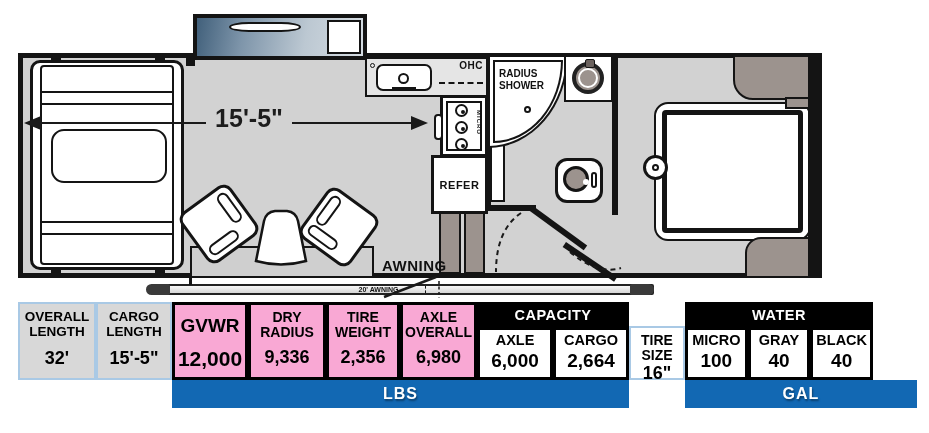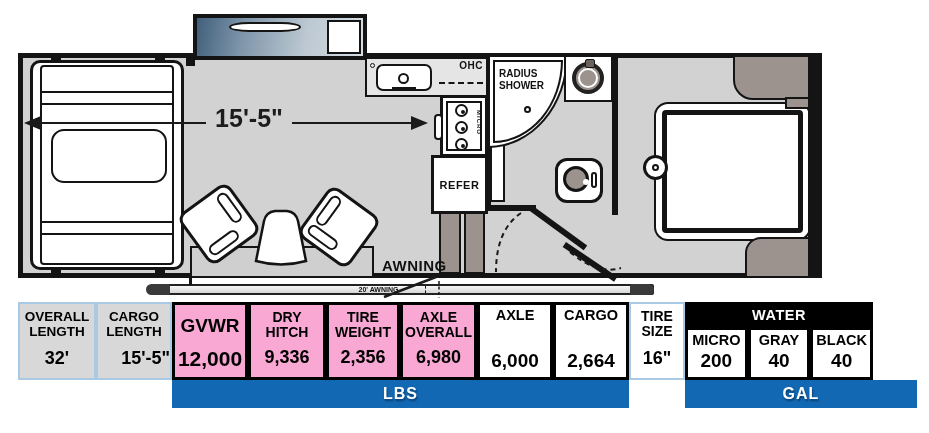--- a/index.html
+++ b/index.html
@@ -172,69 +172,70 @@
   <div class="abs lbl" style="left:382px;top:257px;font-size:15px;letter-spacing:.5px;">AWNING</div>
 
   <div id="spec-table">
     <div id="cells-row">
 
       <div class="cell gray" style="width:78px;">
         <div class="clabel">OVERALL LENGTH</div>
         <div class="cvalue">32'</div>
       </div>
 
-      <div class="cell gray" style="width:76px;align-items:flex-end;">
+      <div class="cell gray" style="width:76px;">
         <div class="clabel">CARGO LENGTH</div>
         <div class="cvalue">15'-5"</div>
       </div>
 
       <div class="cell white" style="width:76px;">
         <div class="clabel big">GVWR</div>
         <div class="cvalue big">12,000</div>
       </div>
 
       <div class="cell white" style="width:78px;">
-        <div class="clabel w">DRY HITCH</div>
+        <div class="clabel w">DRY RADIUS</div>
         <div class="cvalue">9,336</div>
       </div>
 
       <div class="cell white" style="width:74px;">
         <div class="clabel w">TIRE WEIGHT</div>
         <div class="cvalue">2,356</div>
       </div>
 
       <div class="cell white" style="width:77px;">
         <div class="clabel w">AXLE OVERALL</div>
         <div class="cvalue">6,980</div>
       </div>
 
       <div class="group" style="width:152px;">
+        <div class="ghead">CAPACITY</div>
         <div class="gcells">
           <div class="gcell">
             <div class="clabel">AXLE</div>
             <div class="cvalue">6,000</div>
           </div>
           <div class="gcell">
             <div class="clabel">CARGO</div>
             <div class="cvalue">2,664</div>
           </div>
         </div>
       </div>
 
-      <div class="cell tire" style="width:56px;">
+      <div class="cell tire" style="width:56px;margin-top:24px;">
         <div class="clabel w">TIRE SIZE</div>
         <div class="cvalue">16"</div>
       </div>
 
       <div class="group" style="width:188px;">
         <div class="ghead">WATER</div>
         <div class="gcells">
           <div class="gcell">
             <div class="clabel">MICRO</div>
-            <div class="cvalue">200</div>
+            <div class="cvalue">100</div>
           </div>
           <div class="gcell">
             <div class="clabel">GRAY</div>
             <div class="cvalue">40</div>
           </div>
           <div class="gcell">
             <div class="clabel">BLACK</div>
             <div class="cvalue">40</div>
           </div>
         </div>

